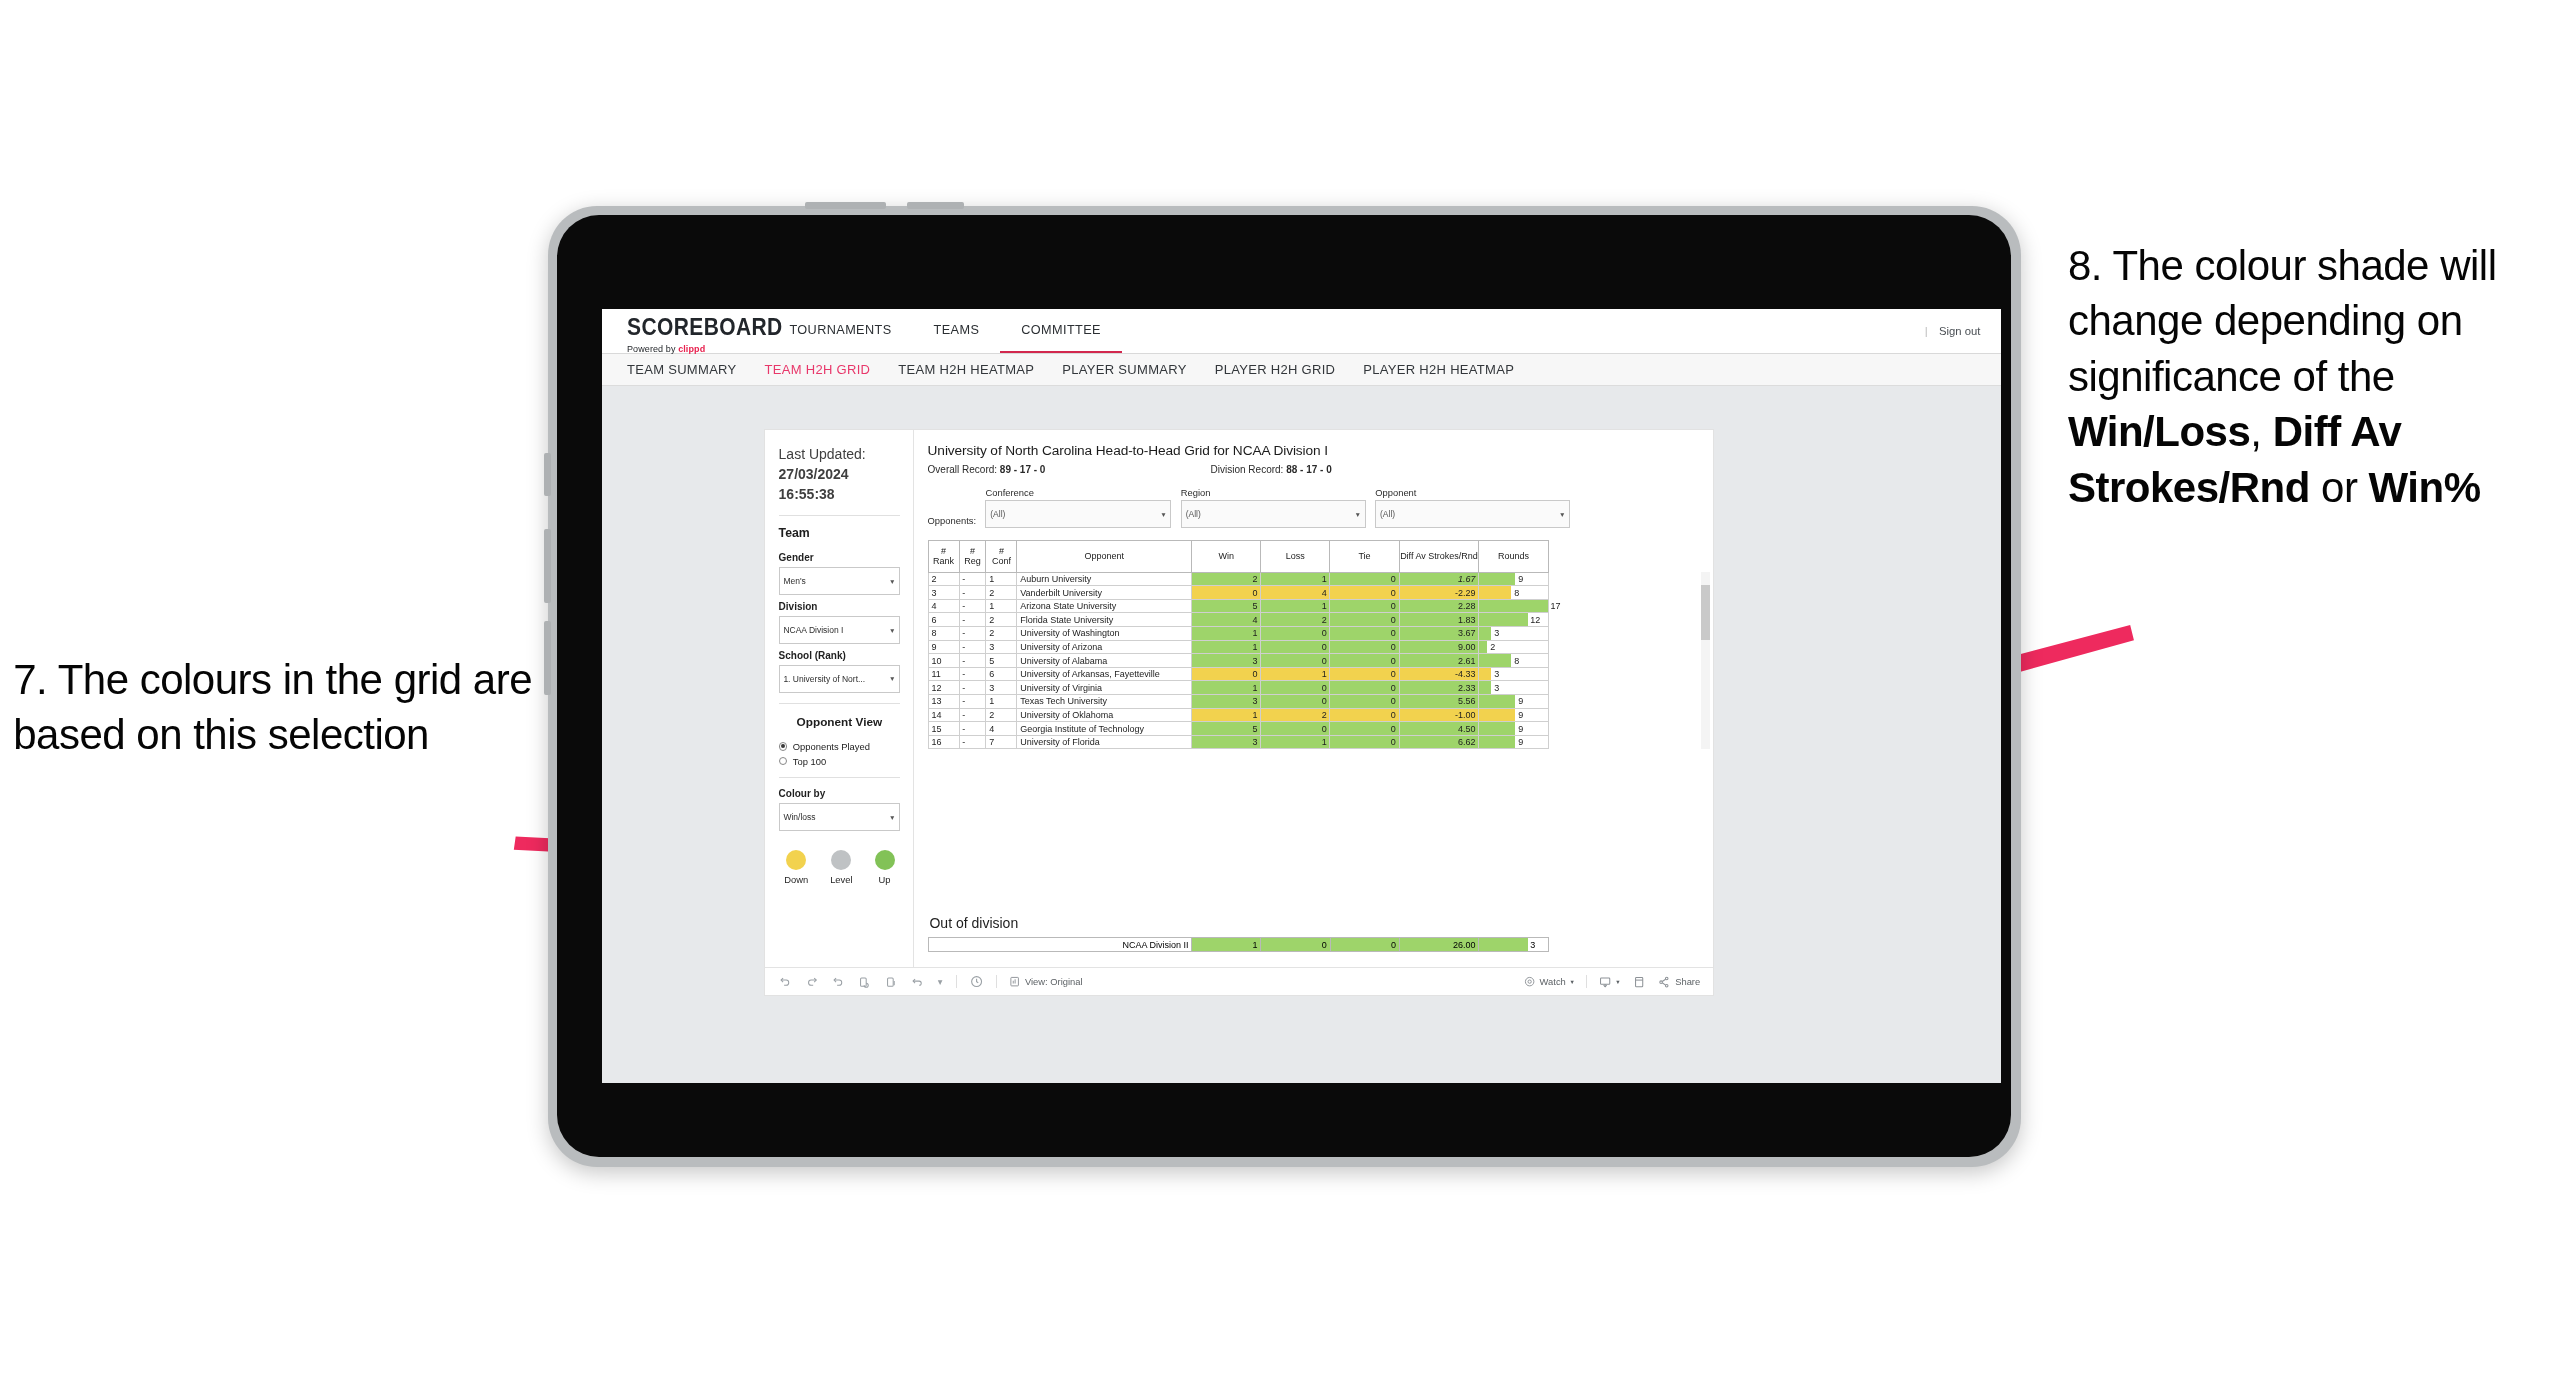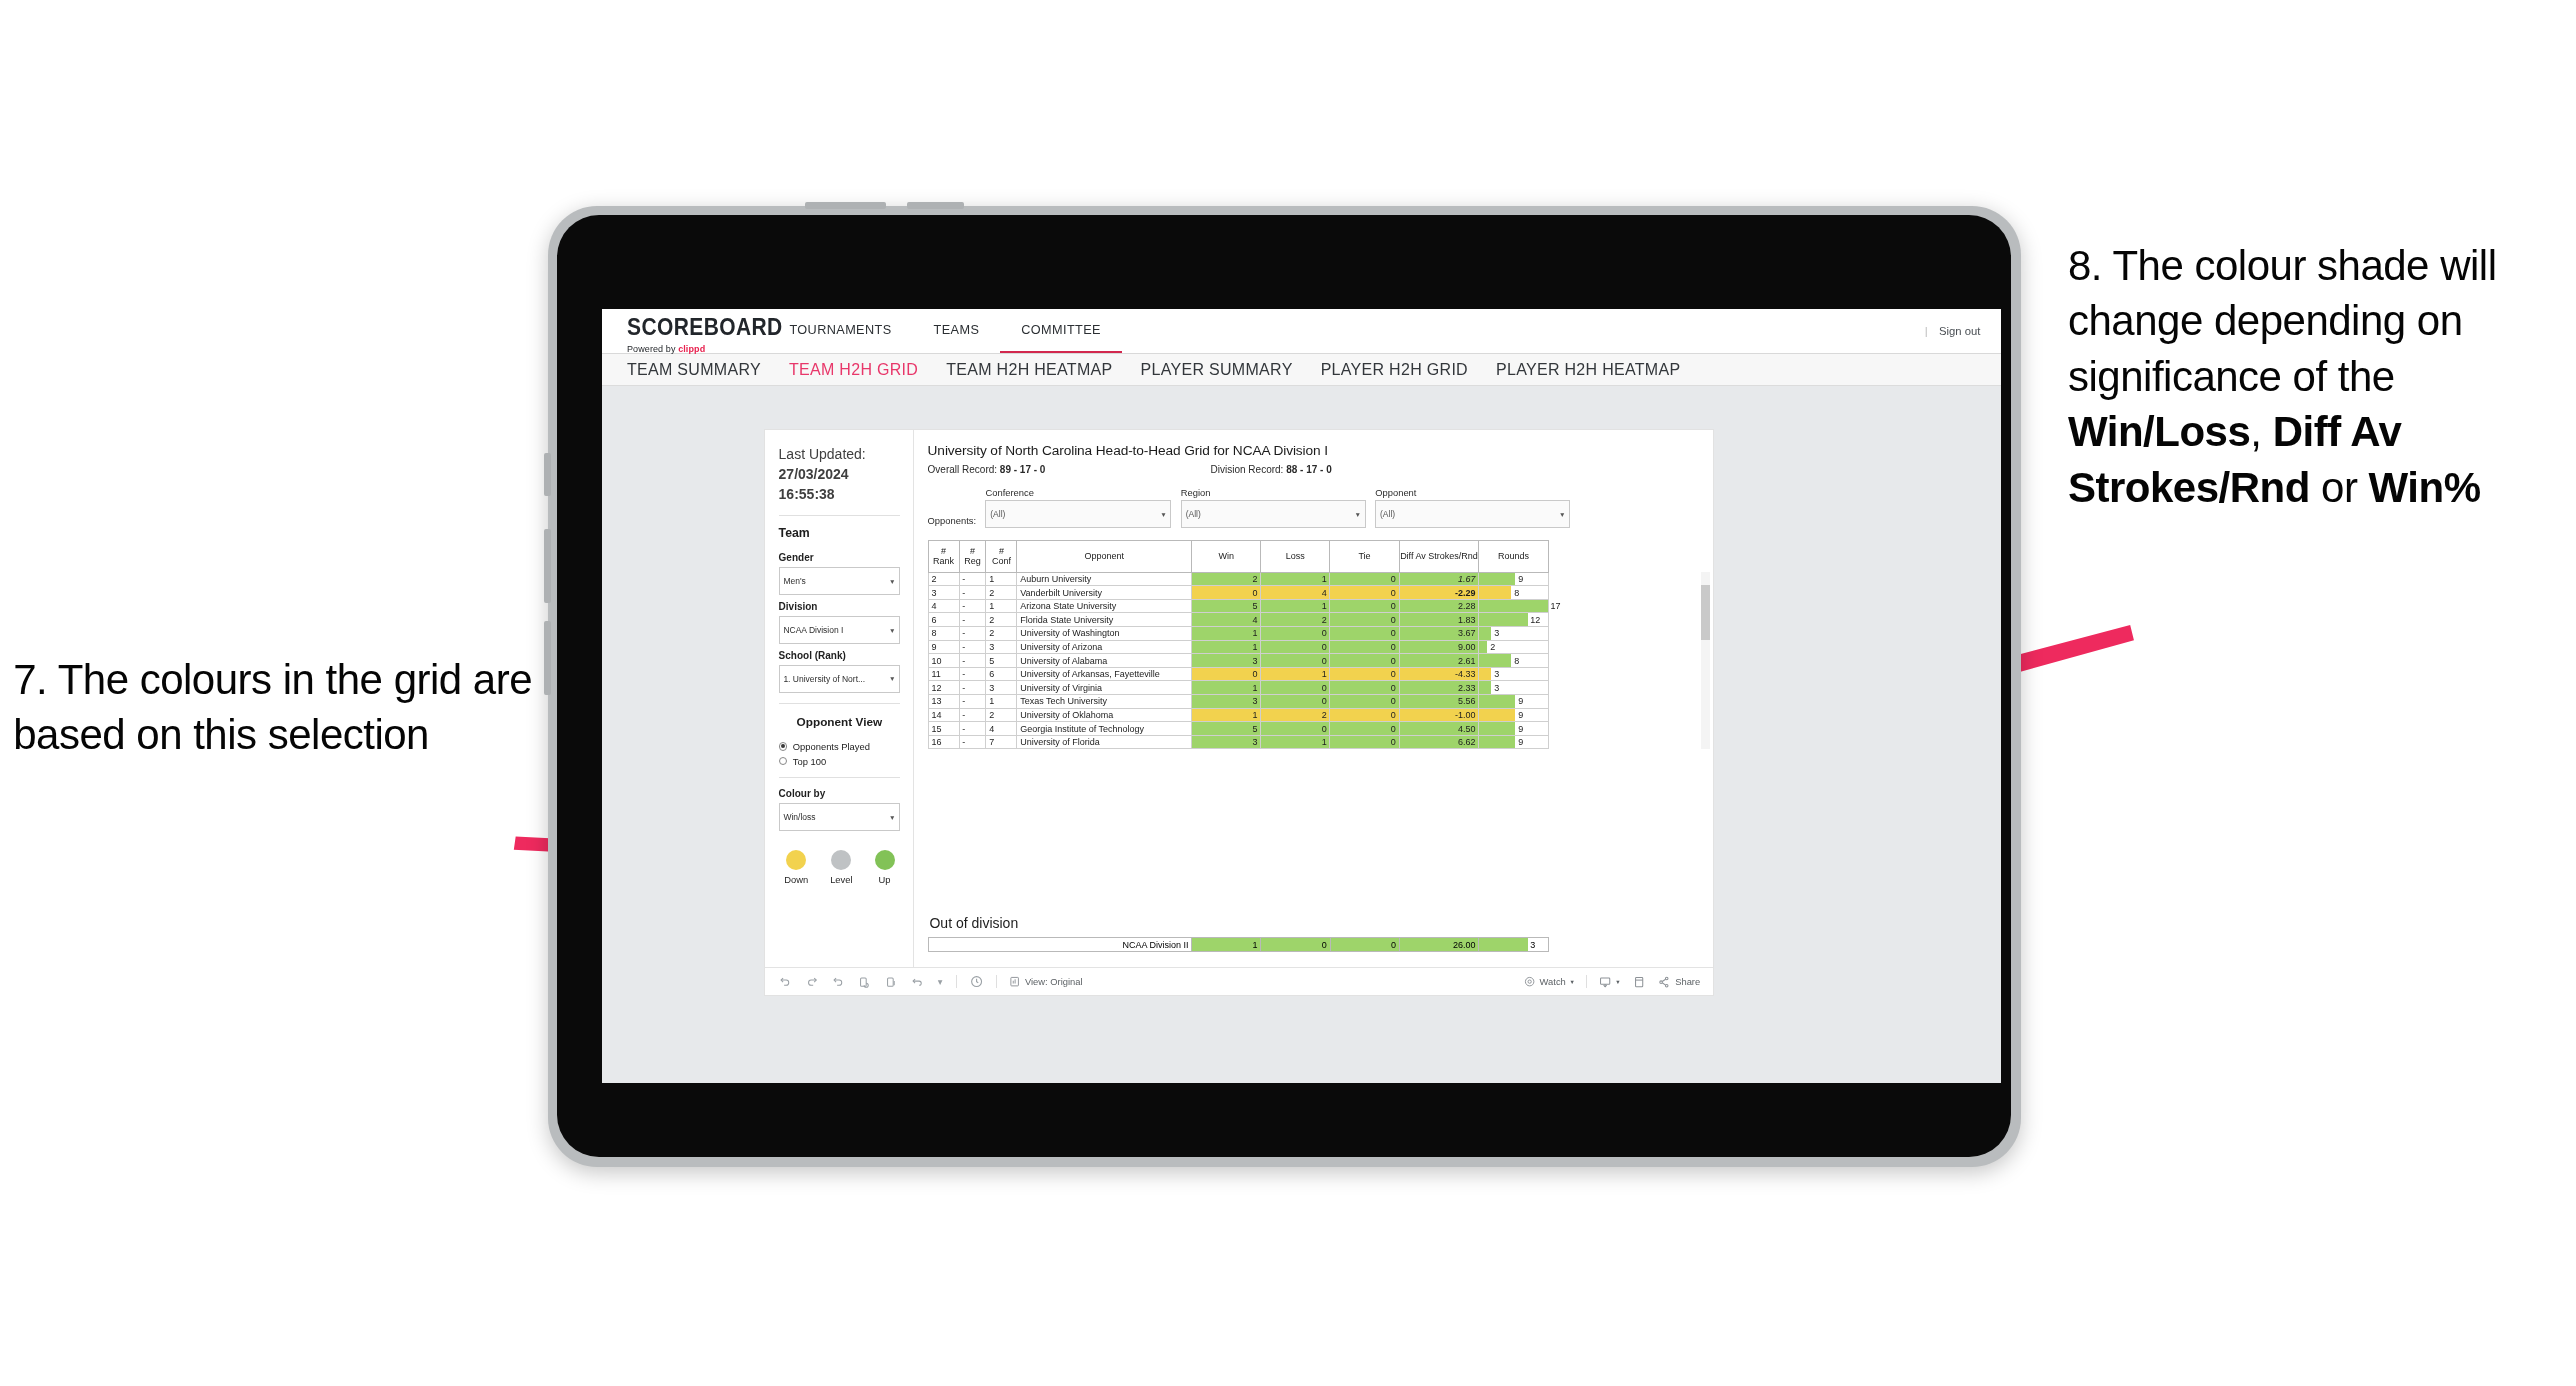--- a/index.html
+++ b/index.html
@@ -79,21 +79,21 @@
     margin-left: auto; display: flex; align-items: center;
     padding-right: 21px; font-size: 11.3px; color: #4a4f54; gap: 11.3px;
   }
   .header-right .divider { color: #bbb; }
 
   
   .sub-nav {
     height: 32px; background: #f7f7f7; display: flex; align-items: center;
     border-bottom: 0.9px solid #dcdcdc; padding-left: 24.6px; gap: 28px;
   }
-  .sub-nav .sub-tab { font-size: 16px; color: #33373b; letter-spacing: 0.3px; cursor: pointer; }
+  .sub-nav .sub-tab { font-size: 13px; color: #33373b; letter-spacing: 0.3px; cursor: pointer; }
   .sub-nav .sub-tab.active { color: #e8376a; }
 
   
   .canvas { position: relative; height: 697px; background: #e7e9eb; }
   .viz-card {
     position: absolute; left: 162px; top: 43px;
     width: 950px; height: 567px;
     background: #ffffff; border: 0.9px solid #e2e2e2;
     display: flex; flex-direction: column;
   }
@@ -385,21 +385,21 @@
                           </td>
                         </tr>
                         <tr>
                           <td class="nm">3</td>
                           <td class="nm">-</td>
                           <td class="nm">2</td>
                           <td class="nm">Vanderbilt University</td>
                           <td class="num" style="background: rgb(242, 210, 78);">0</td>
                           <td class="num" style="background: rgb(242, 210, 78);">4</td>
                           <td class="num" style="background: rgb(242, 210, 78);">0</td>
-                          <td class="num" style="background: rgb(242, 210, 78); font-weight: bold;">-2.29</td>
+                          <td class="num" style="background: rgb(242, 210, 78);">-2.29</td>
                           <td class="bar-cell">
                             <div class="bar" style="width: 47.0588%; background: rgb(242, 210, 78);"></div>
                             <div class="bar-val" style="left: 47.0588%;">8</div>
                           </td>
                         </tr>
                         <tr>
                           <td class="nm">4</td>
                           <td class="nm">-</td>
                           <td class="nm">1</td>
                           <td class="nm">Arizona State University</td>

